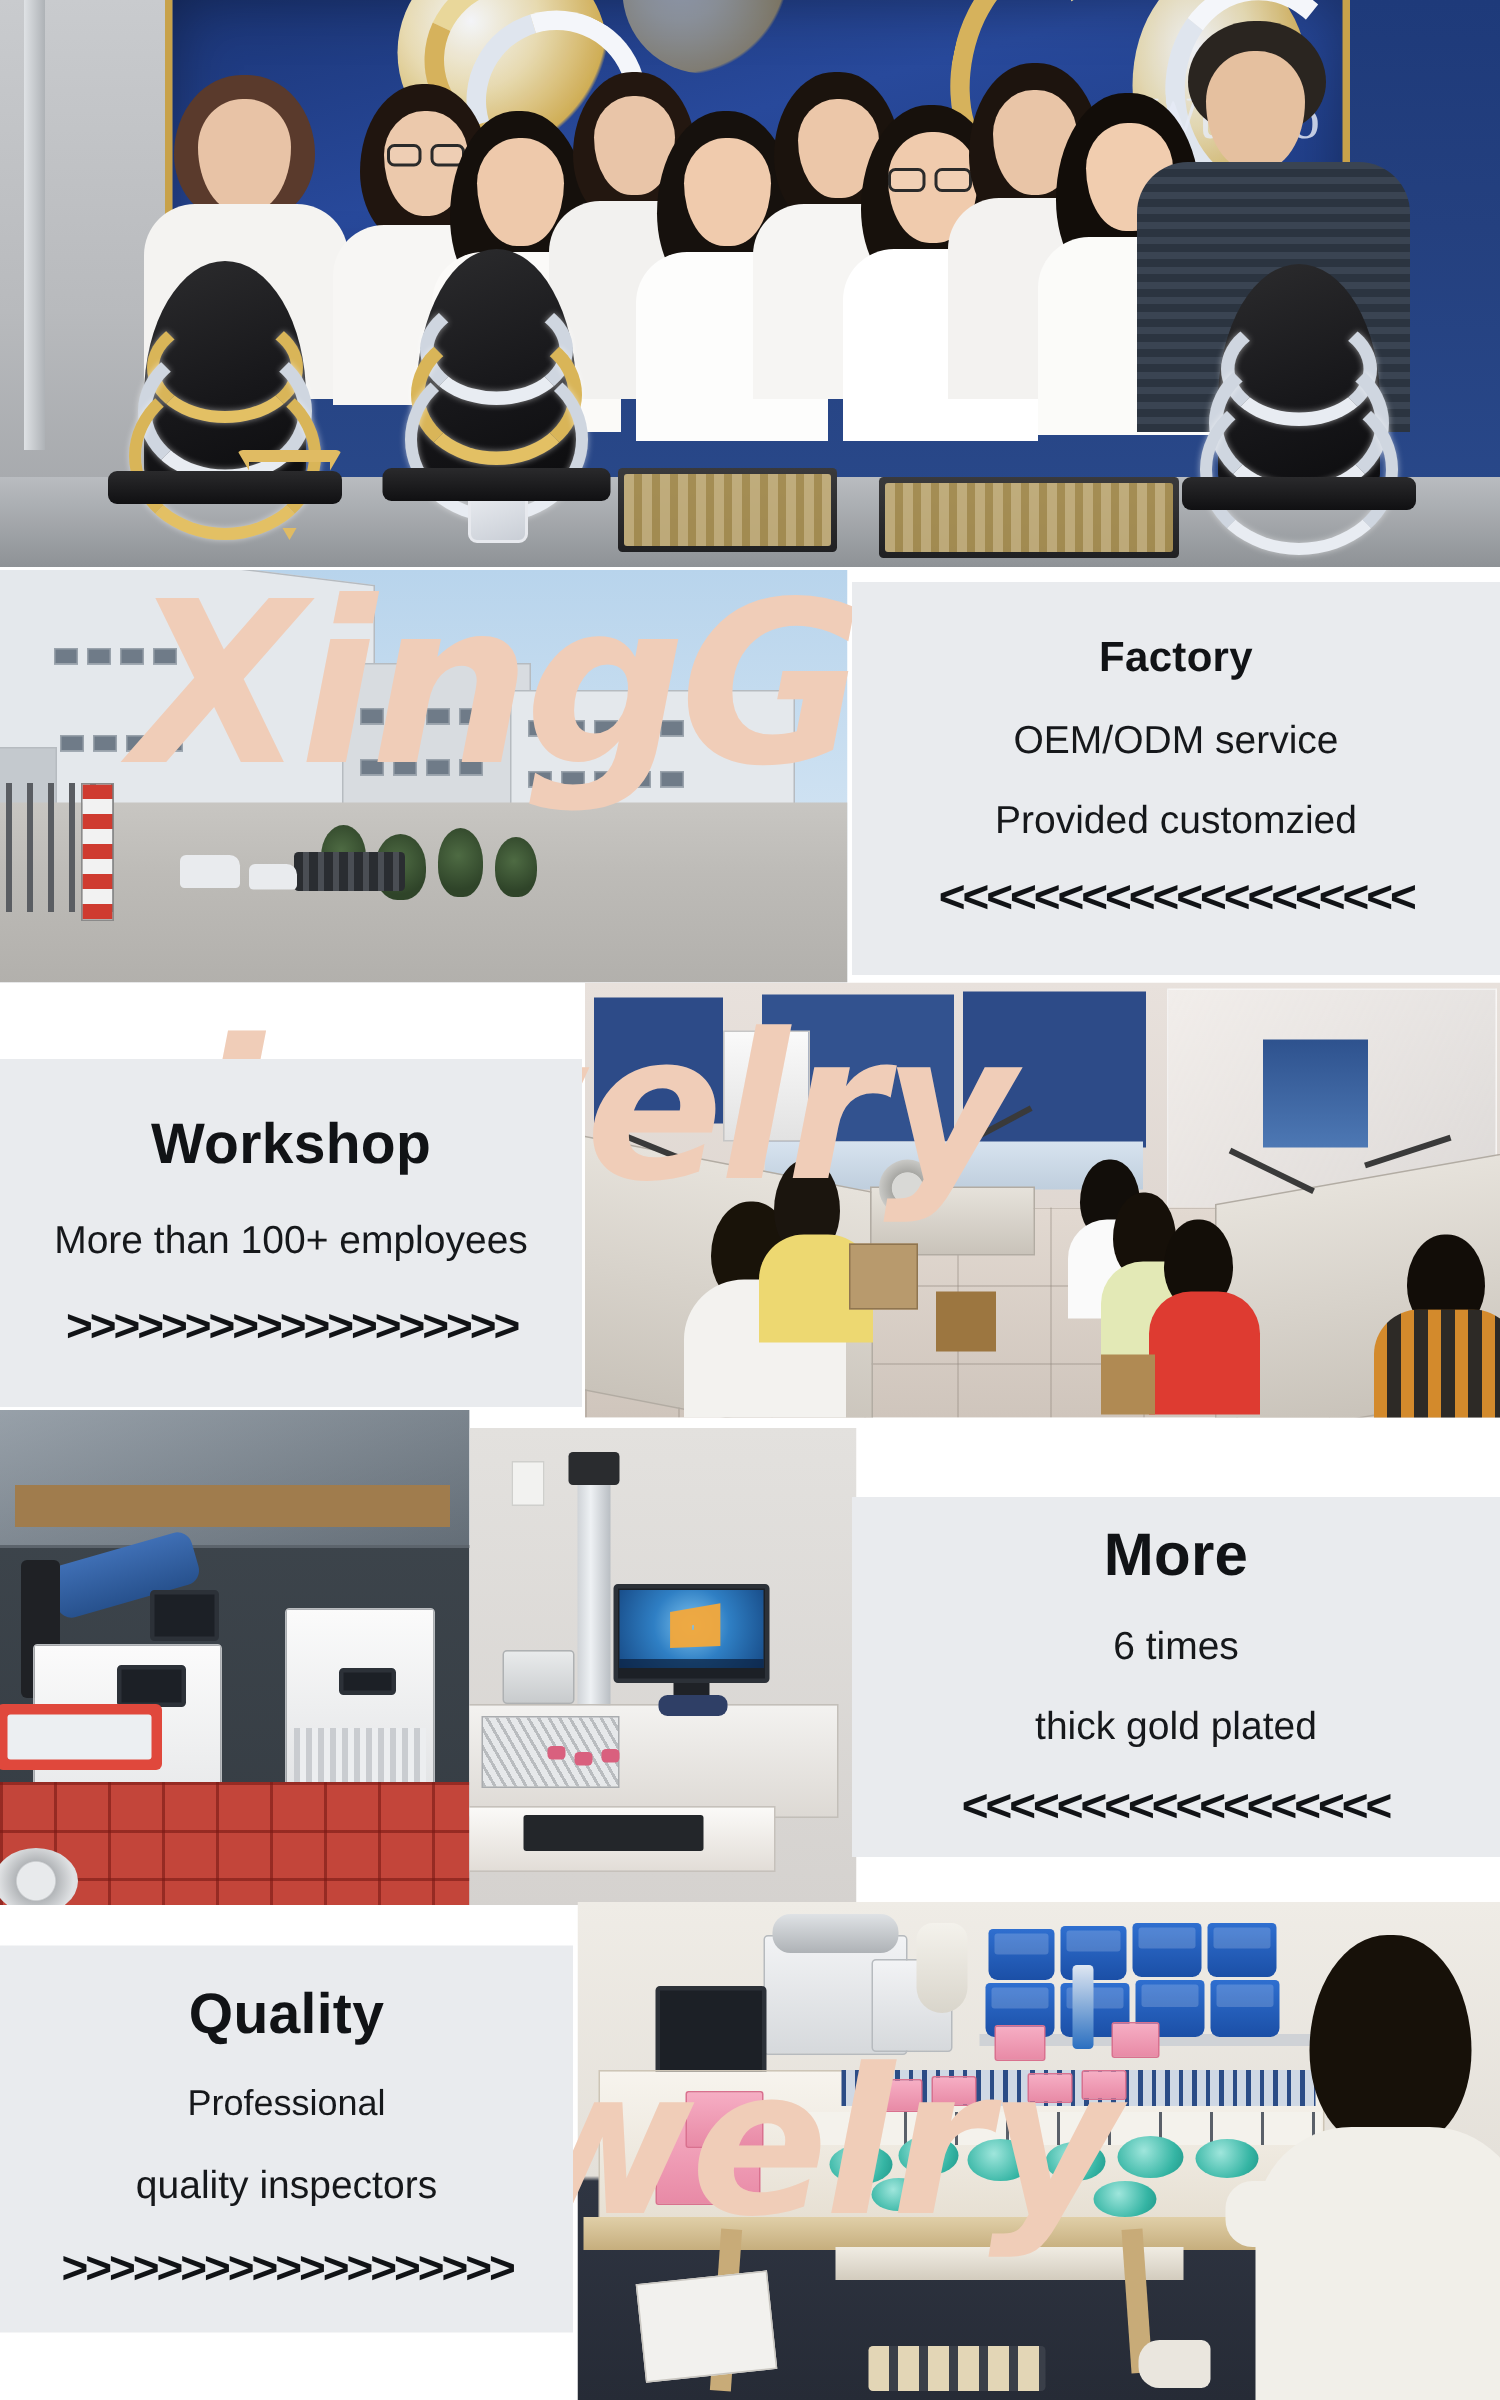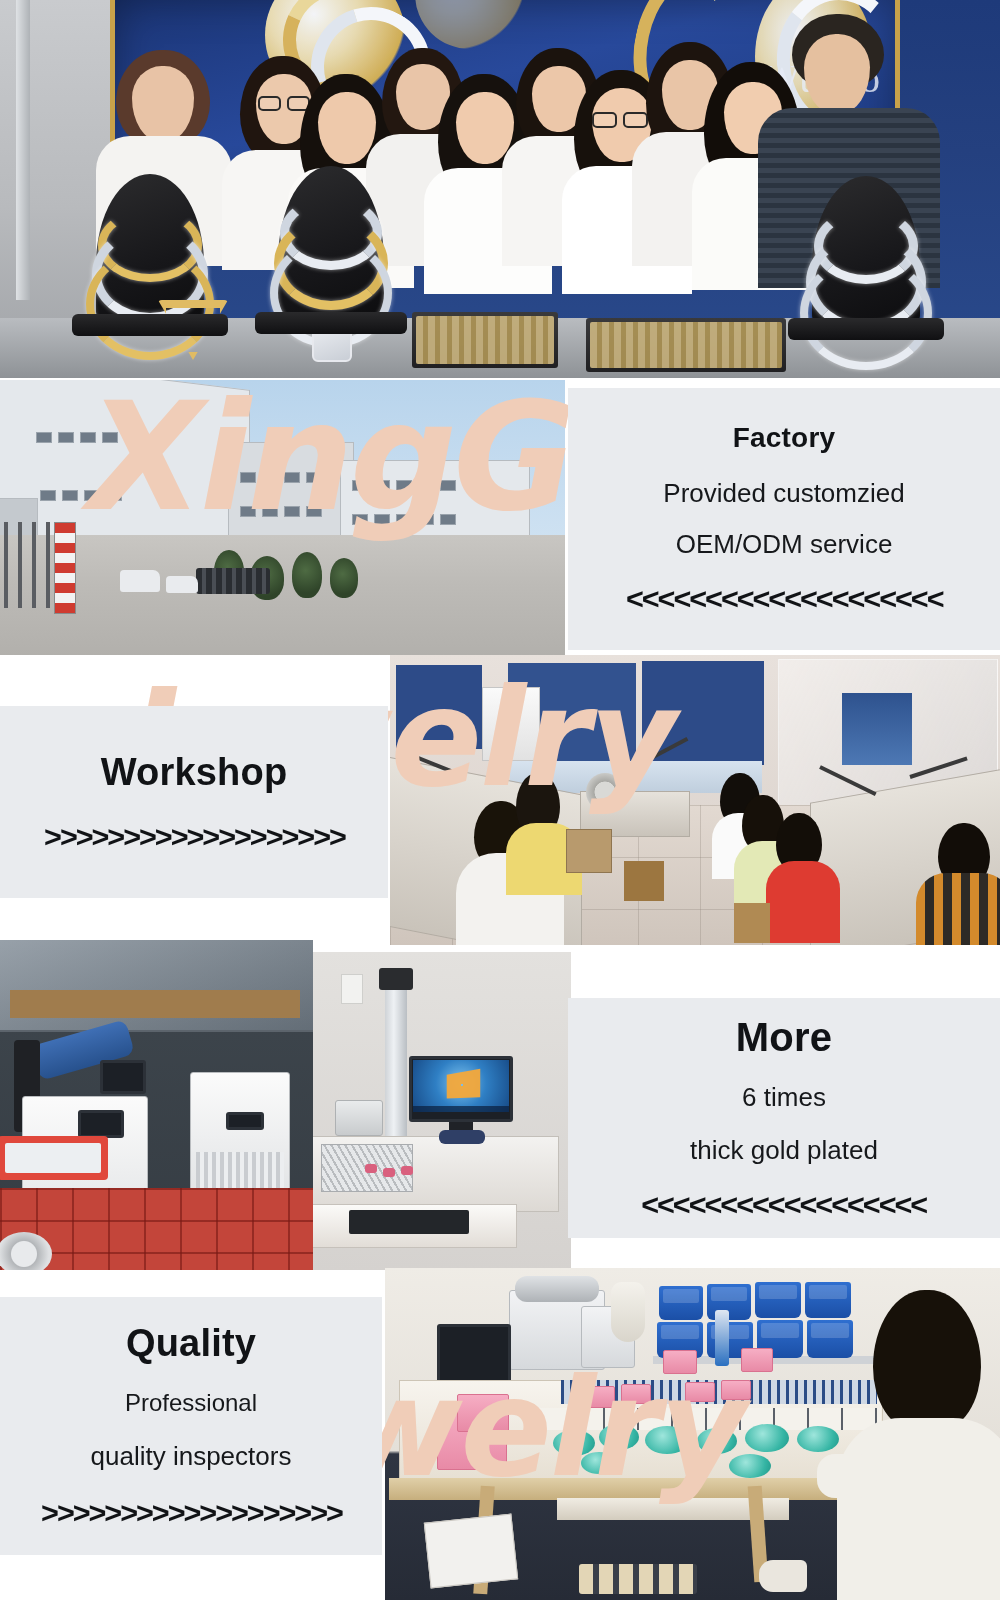--- a/index.html
+++ b/index.html
@@ -418,27 +418,28 @@
       <div class="tree" style="left:330px; top:178px; width:28px; height:40px;"></div>
       <div style="position:absolute; left:196px; top:188px; width:74px; height:26px;
                   background: repeating-linear-gradient(90deg,#2a2d31 0 6px,#4a4e54 6px 10px); border-radius:3px;"></div>
       <div class="car" style="left:120px; top:190px; width:40px; height:22px;"></div>
       <div class="car" style="left:166px; top:196px; width:32px; height:17px;"></div>
     </div>
   </div>
 
   <div class="panel" style="left:568px; top:388px; width:432px; height:262px; padding:8px 10px;">
     <div class="p-title" style="font-size:28px; margin-bottom:24px;">Factory</div>
+    <div class="p-line" style="font-size:26px; margin-bottom:22px;">OEM/ODM service</div>
     <div class="p-line" style="font-size:26px; margin-bottom:20px;">Provided customzied</div>
-    <div class="p-line" style="font-size:26px; margin-bottom:22px;">OEM/ODM service</div>
     <div class="p-arrows" style="font-size:30px;">&lt;&lt;&lt;&lt;&lt;&lt;&lt;&lt;&lt;&lt;&lt;&lt;&lt;&lt;&lt;&lt;&lt;&lt;&lt;&lt;</div>
   </div>
 
-  <div class="panel" style="left:0; top:706px; width:388px; height:192px; padding:6px 6px;">
+  <div class="panel" style="left:0; top:706px; width:388px; height:232px; padding:6px 6px;">
     <div class="p-title" style="font-size:38px; margin-bottom:26px;">Workshop</div>
+    <div class="p-line" style="font-size:26px; margin-bottom:26px;">More than 100+ employees</div>
     <div class="p-arrows" style="font-size:30px;">&gt;&gt;&gt;&gt;&gt;&gt;&gt;&gt;&gt;&gt;&gt;&gt;&gt;&gt;&gt;&gt;&gt;&gt;&gt;</div>
   </div>
 
   <div class="photo" style="left:390px; top:655px; width:610px; height:290px;">
     <div class="scene">
       <div class="ws-wall"></div>
       <div class="blind" style="left:6px; top:10px; width:86px; height:84px;"></div>
       <div class="blind l" style="left:118px; top:8px; width:128px; height:98px;"></div>
       <div class="blind" style="left:252px; top:6px; width:122px; height:104px;"></div>
       <div style="position:absolute; left:120px; top:106px; width:252px; height:32px;

